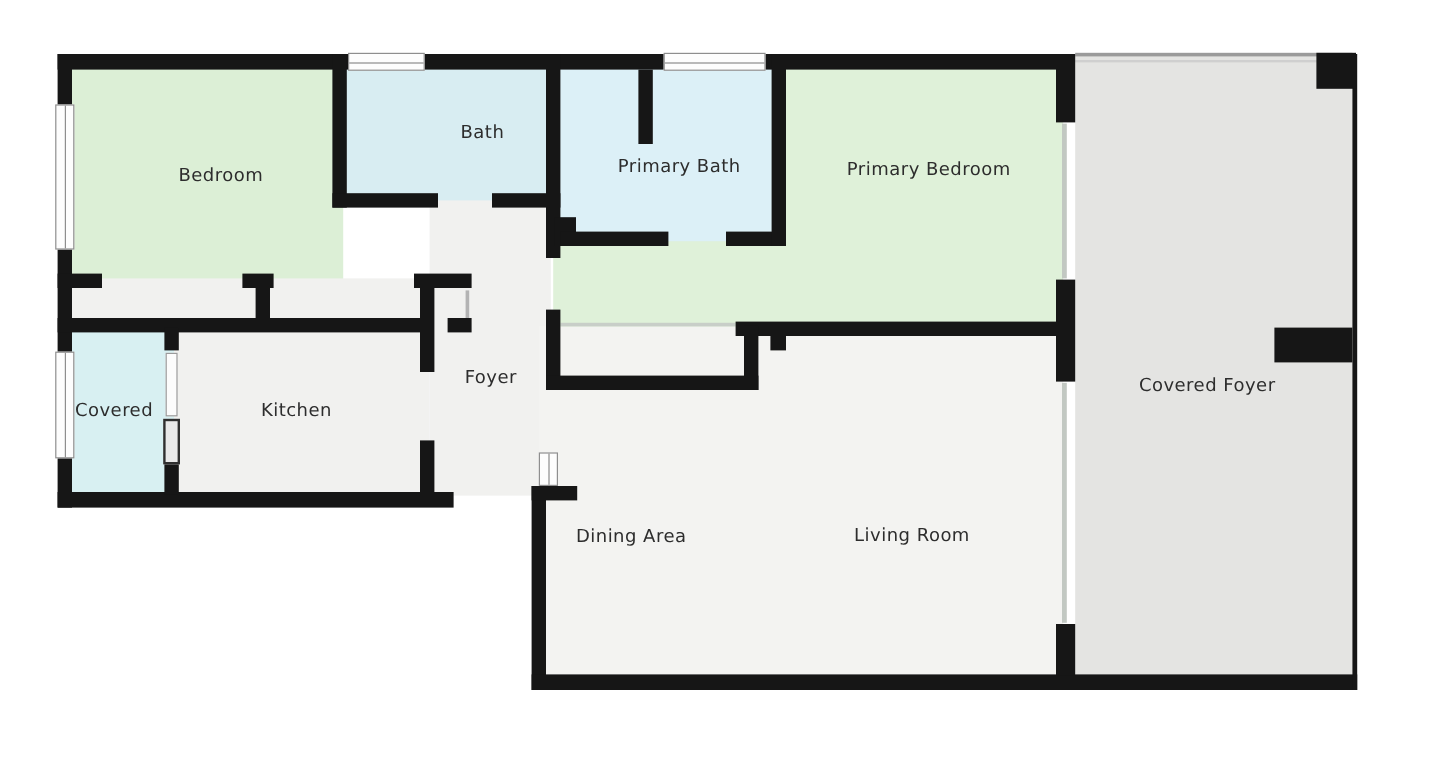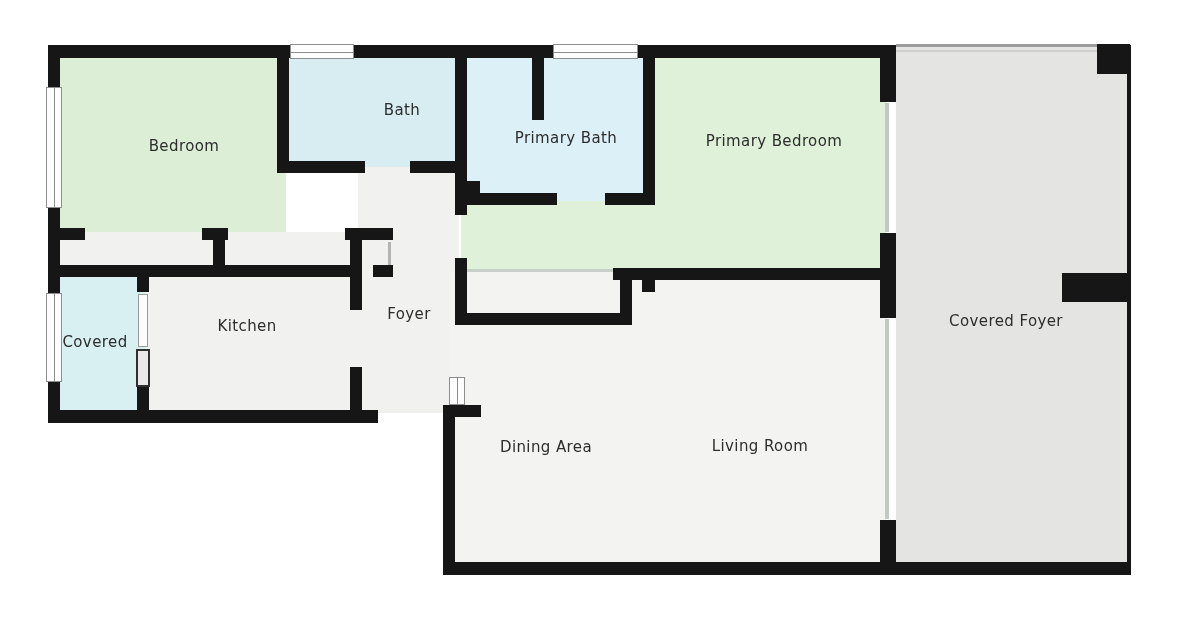--- a/index.html
+++ b/index.html
@@ -86,18 +86,18 @@
   <div class="win v" style="left:46px;top:87px;width:16px;height:121px;"></div>
   <div class="win v" style="left:46px;top:293px;width:16px;height:89px;"></div>
   <div class="win v" style="left:449px;top:377px;width:16px;height:28px;"></div>
 
   <span class="lbl" style="left:184px;top:146px;">Bedroom</span>
   <span class="lbl" style="left:378px;top:110px;margin-left:24px;">Bath</span>
   <span class="lbl" style="left:566px;top:138px;">Primary Bath</span>
   <span class="lbl" style="left:774px;top:141px;">Primary Bedroom</span>
   <span class="lbl" style="left:1006px;top:321px;">Covered Foyer</span>
   <span class="lbl" style="left:95px;top:342px;">Covered</span>
-  <span class="lbl" style="left:247px;top:326px;">Kitchen</span>
+  <span class="lbl" style="left:247px;top:342px;">Kitchen</span>
   <span class="lbl" style="left:409px;top:314px;">Foyer</span>
-  <span class="lbl" style="left:546px;top:447px;">Dining Area</span>
+  <span class="lbl" style="left:526px;top:447px;">Dining Area</span>
   <span class="lbl" style="left:760px;top:446px;">Living Room</span>
 
 </div>
 
 </body></html>

